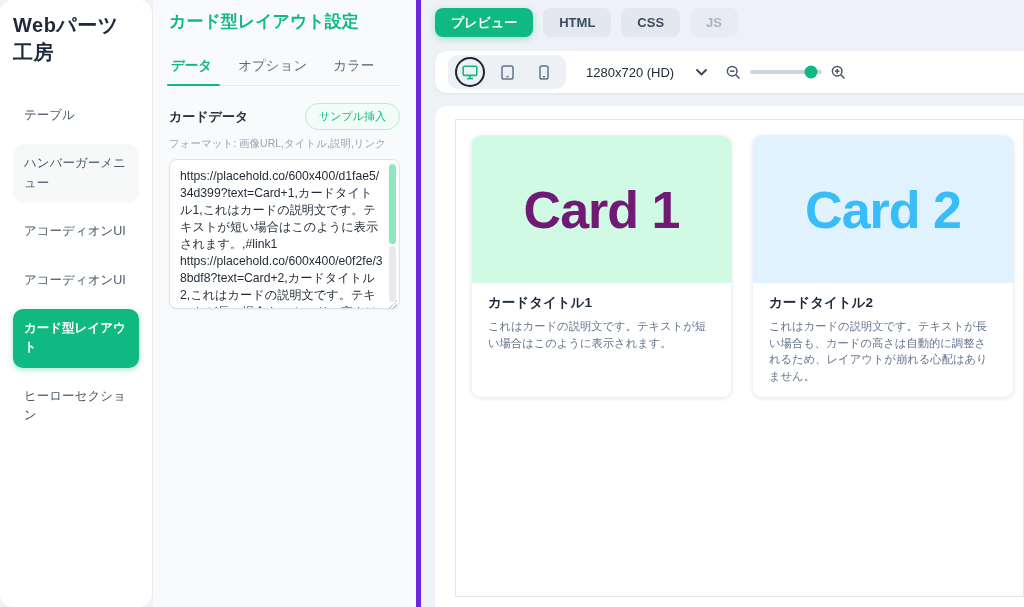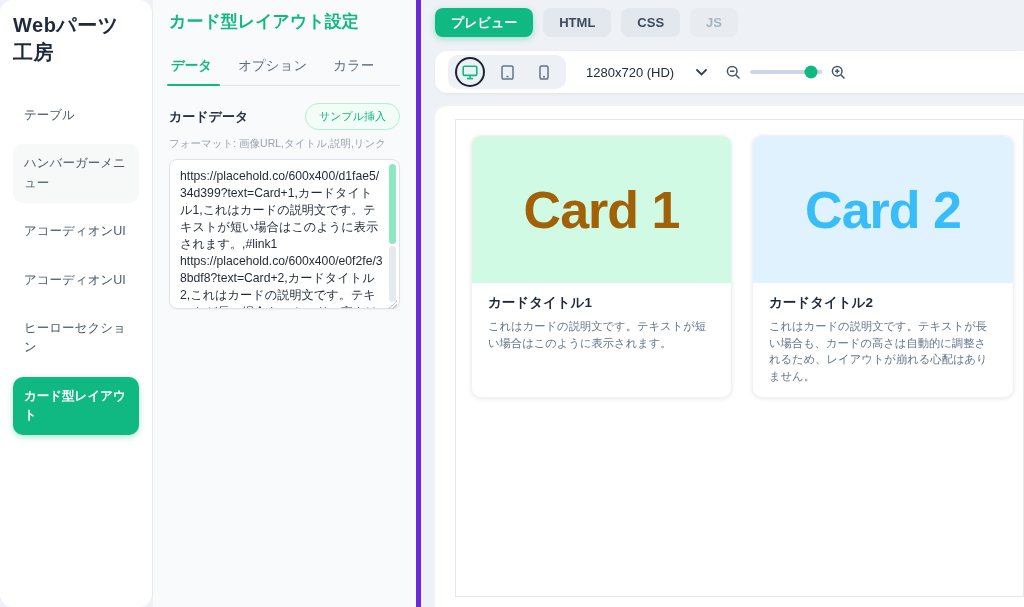--- a/index.html
+++ b/index.html
@@ -129,22 +129,22 @@
 </head>
 <body style="--accent: #10b981;">
 
 <aside class="sidebar">
   <div class="app-title">Webパーツ工房</div>
   <nav>
     <div class="nav-item">テーブル</div>
     <div class="nav-item subtle">ハンバーガーメニュー</div>
     <div class="nav-item">アコーディオンUI</div>
     <div class="nav-item">アコーディオンUI</div>
+    <div class="nav-item active">カード型レイアウト</div>
     <div class="nav-item">ヒーローセクション</div>
-    <div class="nav-item active">カード型レイアウト</div>
   </nav>
 </aside>
 
 <section class="settings">
   <h2 class="settings-title">カード型レイアウト設定</h2>
 
   <div class="settings-tabs">
     <div class="settings-tab active">データ</div>
     <div class="settings-tab">オプション</div>
     <div class="settings-tab">カラー</div>
@@ -232,21 +232,21 @@
         </svg>
       </span>
     </div>
   </div>
 
   <div class="preview-container">
     <div class="preview-frame">
       <div class="cards-grid">
 
         <div class="card">
-          <div class="card-image" style="background: rgb(209, 250, 229); color: #a16207;">Card 1</div>
+          <div class="card-image" style="background: rgb(209, 250, 229); color: #701a75;">Card 1</div>
           <div class="card-body">
             <div class="card-title">カードタイトル1</div>
             <div class="card-desc">これはカードの説明文です。テキストが短い場合はこのように表示されます。</div>
           </div>
         </div>
 
         <div class="card">
           <div class="card-image" style="background: rgb(224, 242, 254); color: rgb(56, 189, 248);">Card 2</div>
           <div class="card-body">
             <div class="card-title">カードタイトル2</div>

